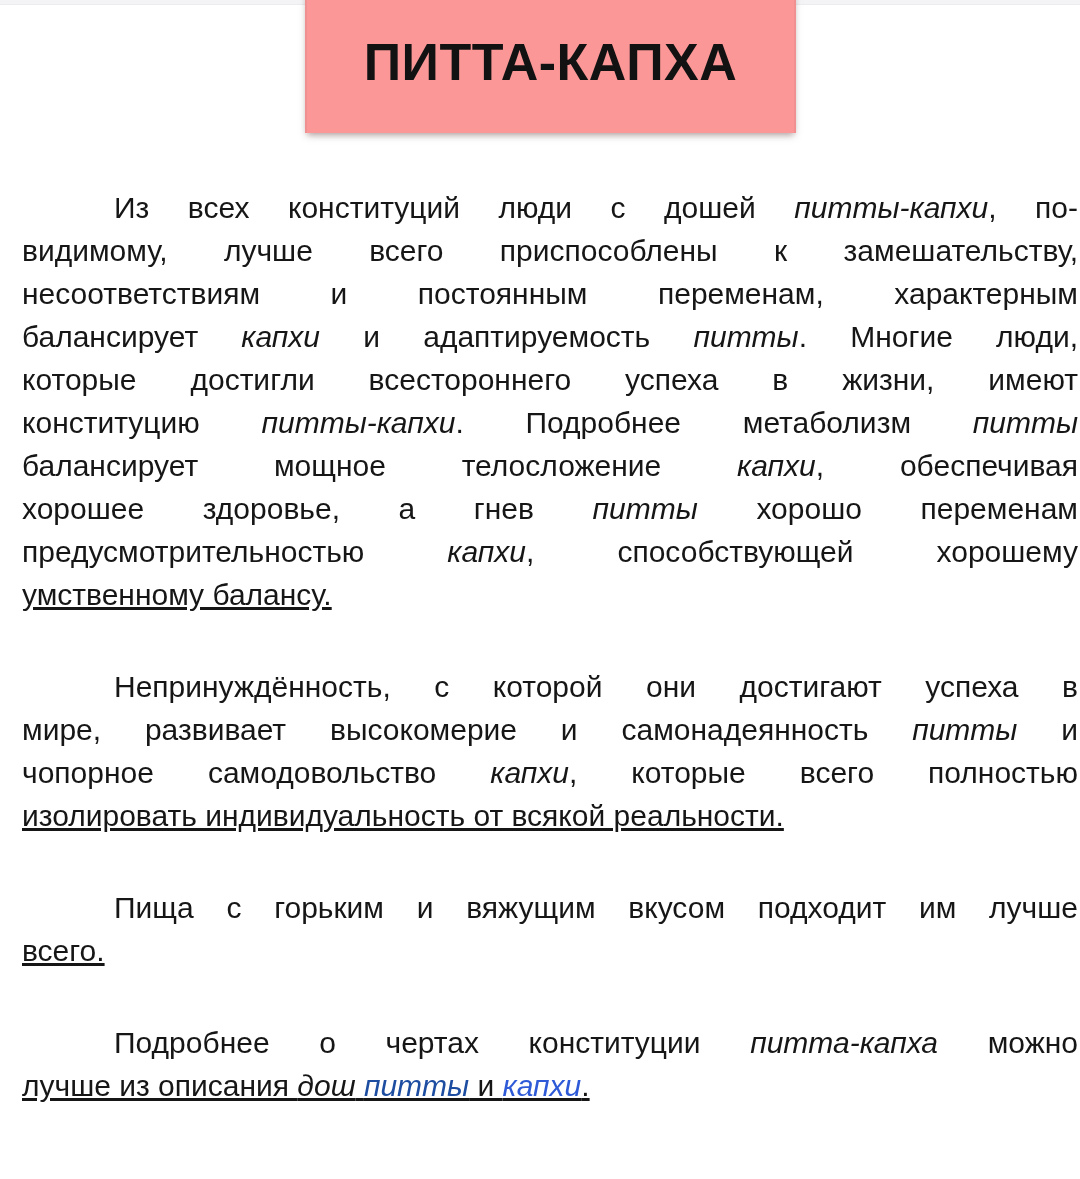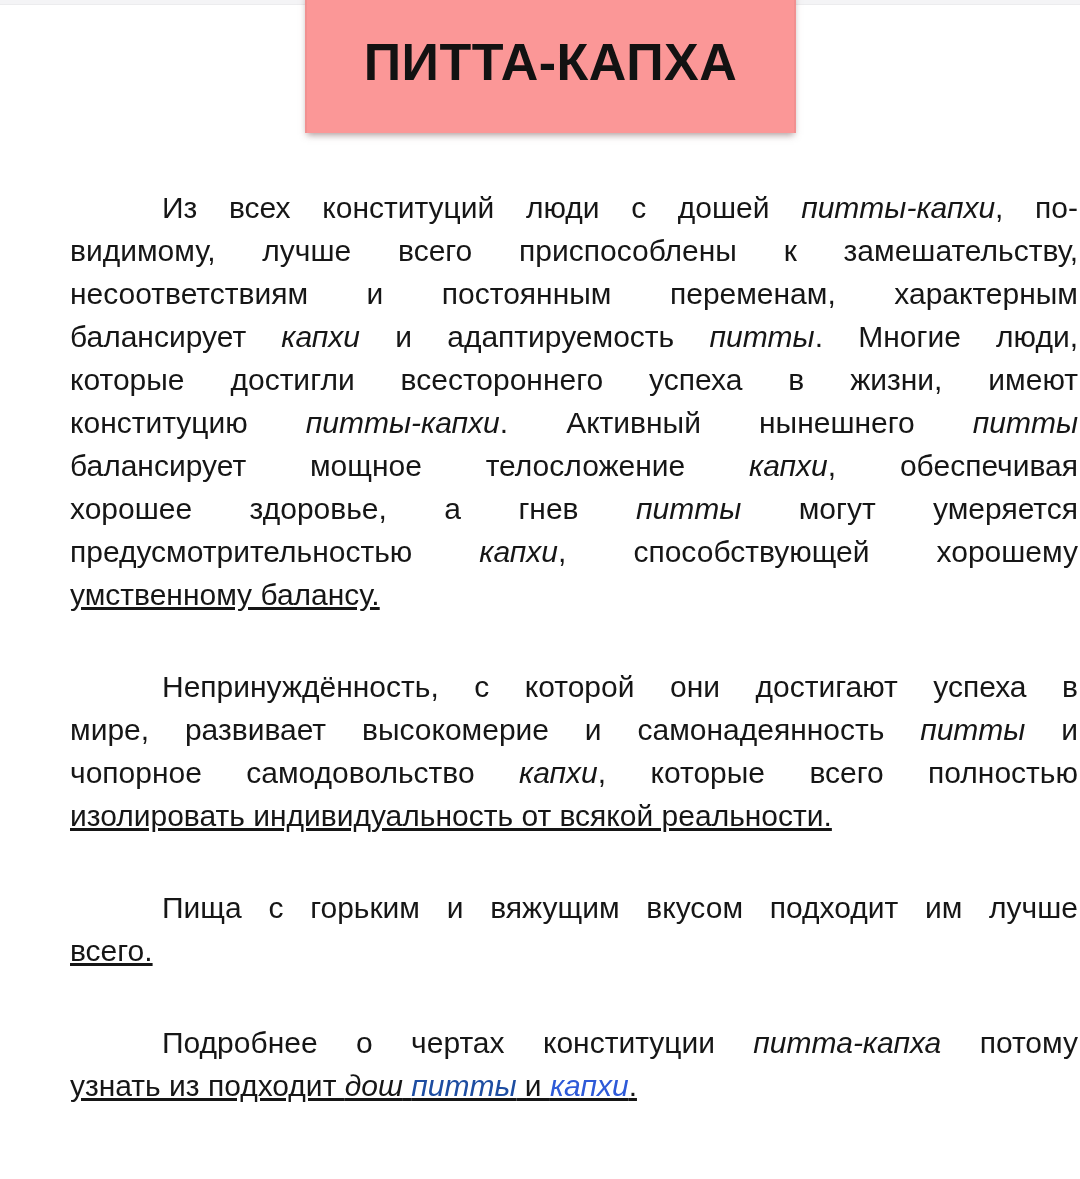--- a/index.html
+++ b/index.html
@@ -44,21 +44,20 @@
     font-size: 52px;
     font-weight: bold;
     color: #121212;
     letter-spacing: 0.5px;
     white-space: nowrap;
   }
   .content {
     padding: 186px 2px 0 22px;
     font-size: 30px;
     line-height: 43px;
-    margin-left: 48px;
   }
   .para {
     margin: 0 0 49px 0;
   }
   .line {
     text-align: justify;
     text-align-last: justify;
     height: 43px;
     white-space: normal;
   }
@@ -86,33 +85,33 @@
   <span class="title-text" style="color: rgb(18, 18, 18);">ПИТТА-КАПХА</span>
 </div>
 
 <div class="content">
     <div class="para">
       <div class="line first"><span>Из всех конституций люди с дошей </span><span class="it">питты-капхи</span><span>, по-</span></div>
       <div class="line"><span>видимому, лучше всего приспособлены к замешательству,</span></div>
       <div class="line"><span>несоответствиям и постоянным переменам, характерным</span></div>
       <div class="line"><span>балансирует </span><span class="it">капхи</span><span> и адаптируемость </span><span class="it">питты</span><span>. Многие люди,</span></div>
       <div class="line"><span>которые достигли всестороннего успеха в жизни, имеют</span></div>
-      <div class="line"><span>конституцию </span><span class="it">питты-капхи</span><span>. Активный нынешнего </span><span class="it">питты</span></div>
+      <div class="line"><span>конституцию </span><span class="it">питты-капхи</span><span>. Подробнее метаболизм </span><span class="it">питты</span></div>
       <div class="line"><span>балансирует мощное телосложение </span><span class="it">капхи</span><span>, обеспечивая</span></div>
-      <div class="line"><span>хорошее здоровье, а гнев </span><span class="it">питты</span><span> могут умеряется</span></div>
+      <div class="line"><span>хорошее здоровье, а гнев </span><span class="it">питты</span><span> хорошо переменам</span></div>
       <div class="line"><span>предусмотрительностью </span><span class="it">капхи</span><span>, способствующей хорошему</span></div>
       <div class="line last"><span>умственному балансу.</span></div>
     </div>
     <div class="para">
       <div class="line first"><span>Непринуждённость, с которой они достигают успеха в</span></div>
       <div class="line"><span>мире, развивает высокомерие и самонадеянность </span><span class="it">питты</span><span> и</span></div>
       <div class="line"><span>чопорное самодовольство </span><span class="it">капхи</span><span>, которые всего полностью</span></div>
       <div class="line last"><span>изолировать индивидуальность от всякой реальности.</span></div>
     </div>
     <div class="para">
       <div class="line first"><span>Пища с горьким и вяжущим вкусом подходит им лучше</span></div>
       <div class="line last"><span>всего.</span></div>
     </div>
     <div class="para">
-      <div class="line first"><span>Подробнее о чертах конституции </span><span class="it">питта-капха</span><span> потому</span></div>
-      <div class="line last"><span>узнать из подходит </span><span class="it">дош</span><span> </span><a class="it doc-link" style="color: rgb(29, 77, 161);">питты</a><span> и </span><a class="it doc-link" style="color: rgb(46, 90, 216);">капхи</a><span>.</span></div>
+      <div class="line first"><span>Подробнее о чертах конституции </span><span class="it">питта-капха</span><span> можно</span></div>
+      <div class="line last"><span>лучше из описания </span><span class="it">дош</span><span> </span><a class="it doc-link" style="color: rgb(29, 77, 161);">питты</a><span> и </span><a class="it doc-link" style="color: rgb(46, 90, 216);">капхи</a><span>.</span></div>
     </div>
   </div>
 
 </body></html>

